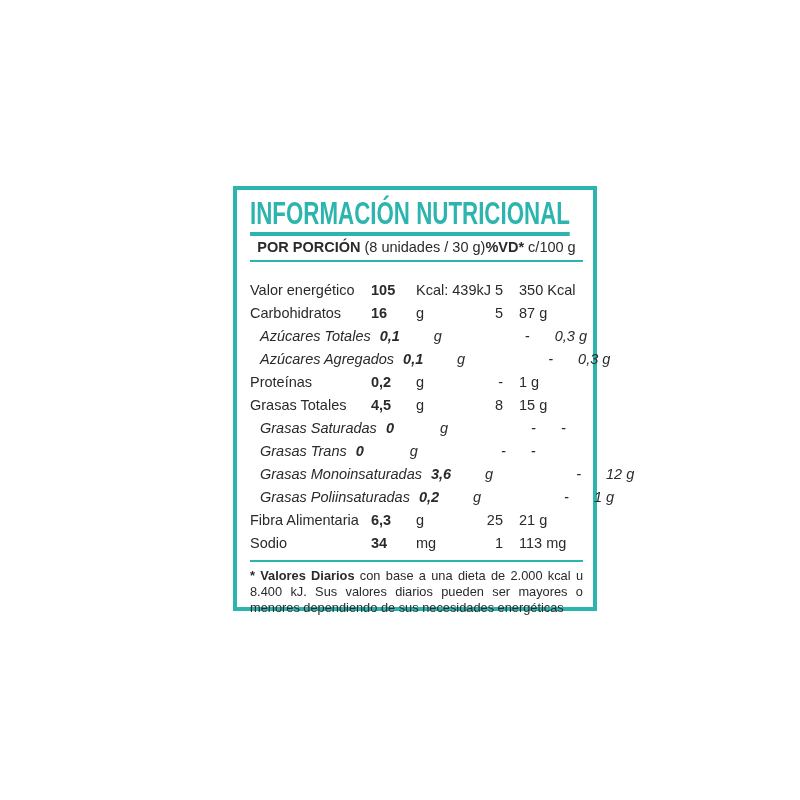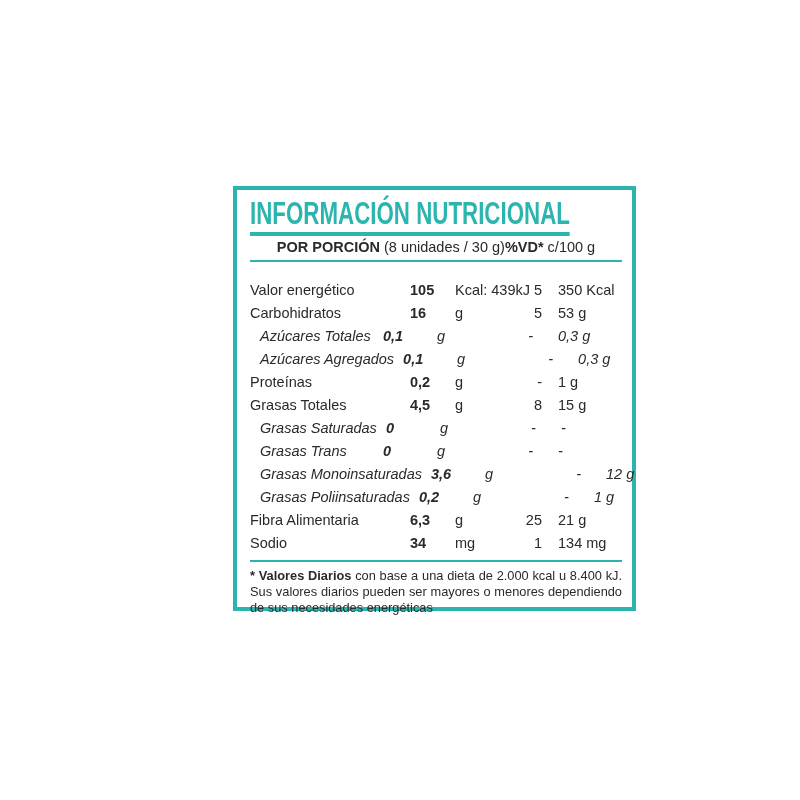--- a/index.html
+++ b/index.html
@@ -6,21 +6,21 @@
     --accent:#2bb5ae;
     --ink:#2b2a2b;
   }
   *{margin:0;padding:0;box-sizing:border-box;}
   html,body{width:800px;height:800px;background:#ffffff;overflow:hidden;}
   body{font-family:"Liberation Sans", sans-serif;color:var(--ink);}
 
   .label-box{
     position:absolute;
     left:233px; top:186px;
-    width:403px; height:425px;
+    width:364px; height:425px;
     border:4px solid var(--accent);
     background:#ffffff;
     padding:7px 10px 10px 13px;
   }
 
   .title{
     display:inline-block;
     font-size:31px;
     font-weight:bold;
     color:var(--accent);
@@ -92,21 +92,21 @@
     <span class="c-val">105</span>
     <span class="c-unit">Kcal: 439kJ</span>
     <span class="c-vd">5</span>
     <span class="c-per">350 Kcal</span>
   </div>
       <div class="row">
     <span class="c-name">Carbohidratos</span>
     <span class="c-val">16</span>
     <span class="c-unit">g</span>
     <span class="c-vd">5</span>
-    <span class="c-per">53 g</span>
+    <span class="c-per">87 g</span>
   </div>
       <div class="row sub">
     <span class="c-name">Azúcares Totales</span>
     <span class="c-val">0,1</span>
     <span class="c-unit">g</span>
     <span class="c-vd">-</span>
     <span class="c-per">0,3 g</span>
   </div>
       <div class="row sub">
     <span class="c-name">Azúcares Agregados</span>
@@ -162,21 +162,21 @@
     <span class="c-val">6,3</span>
     <span class="c-unit">g</span>
     <span class="c-vd">25</span>
     <span class="c-per">21 g</span>
   </div>
       <div class="row">
     <span class="c-name">Sodio</span>
     <span class="c-val">34</span>
     <span class="c-unit">mg</span>
     <span class="c-vd">1</span>
-    <span class="c-per">134 mg</span>
+    <span class="c-per">113 mg</span>
   </div>
     </div>
 
   <div class="foot-sep"></div>
 
   <p class="footnote"><span class="b">* Valores Diarios</span><span> con base a una dieta de 2.000 kcal u 8.400 kJ. Sus valores diarios pueden ser mayores o menores dependiendo de sus necesidades energéticas</span></p>
 
 </div>
 
 </body></html>

